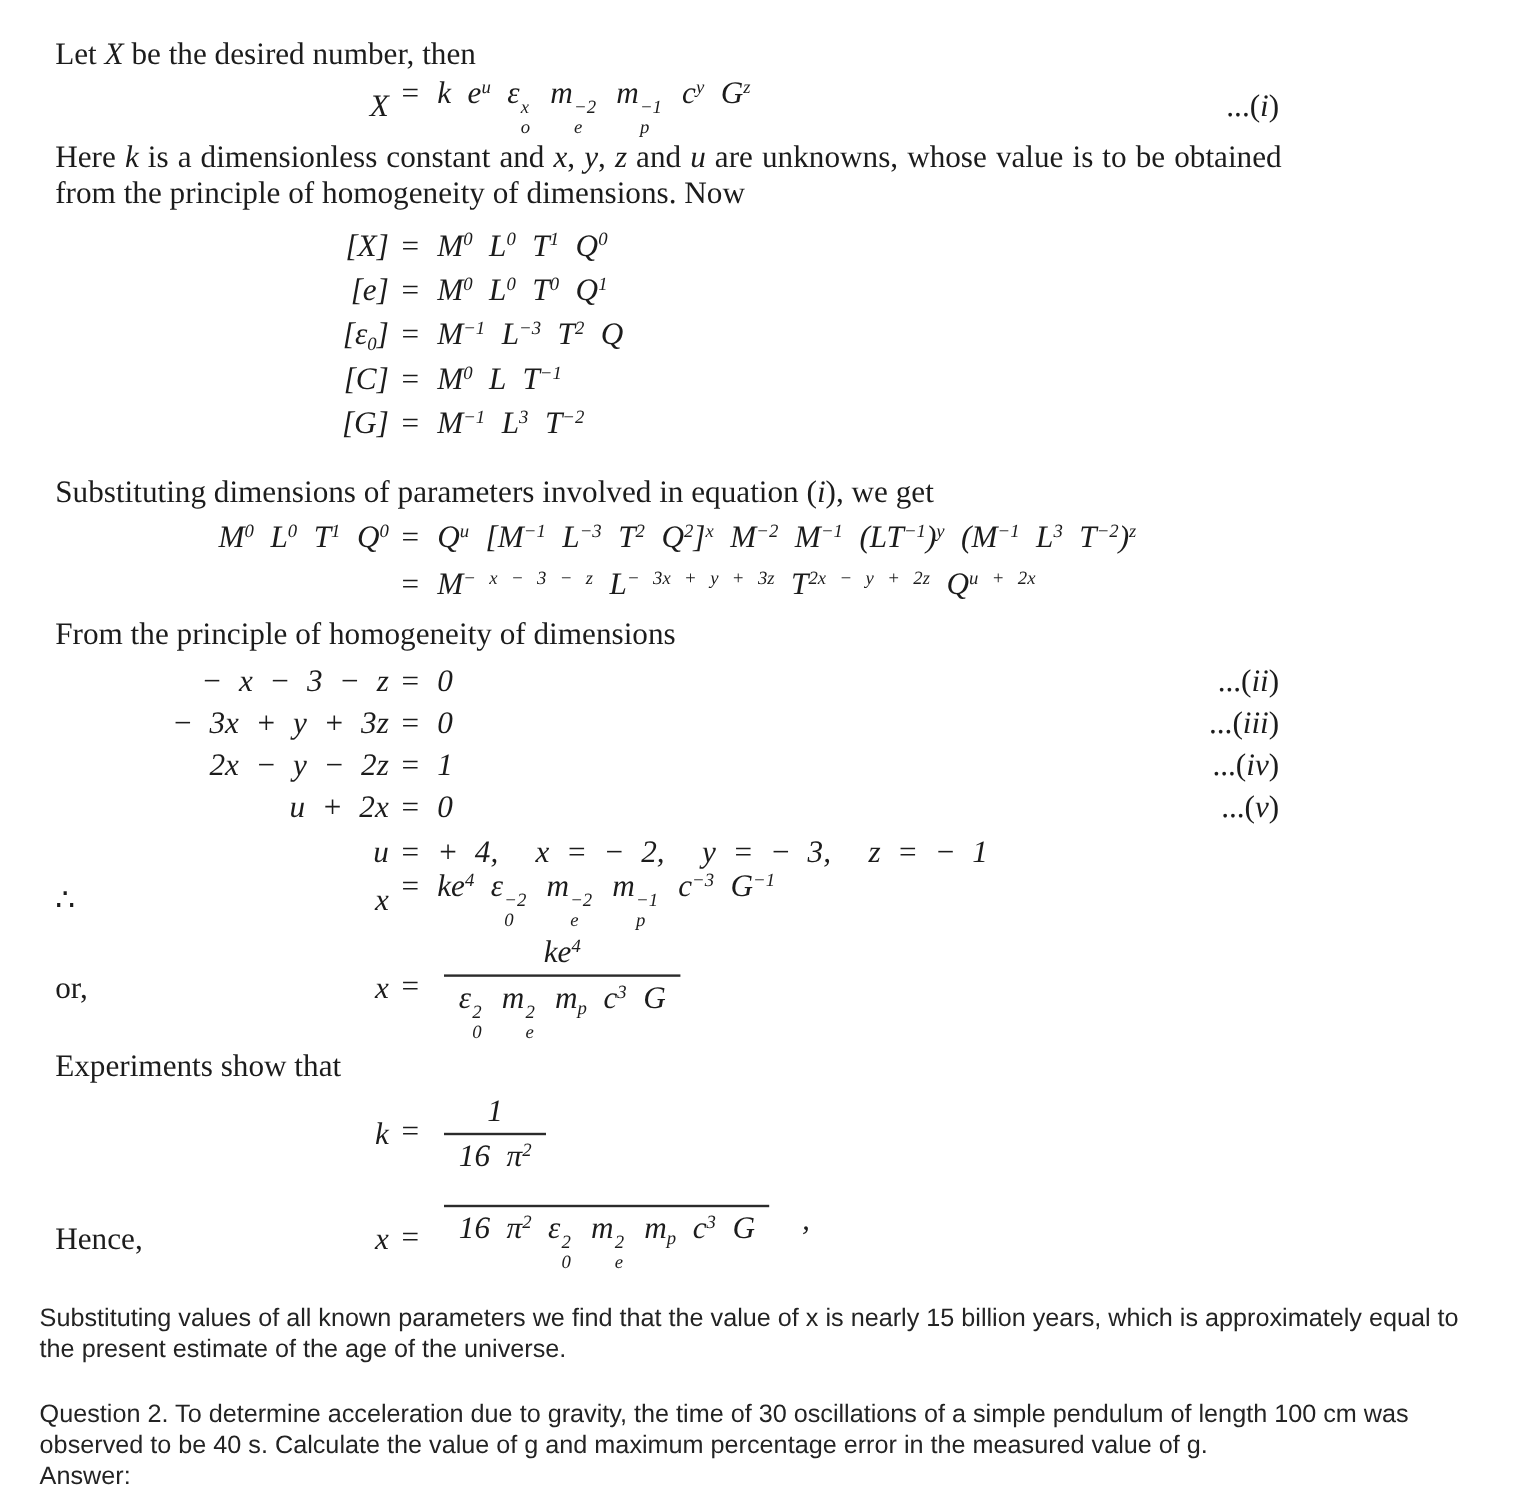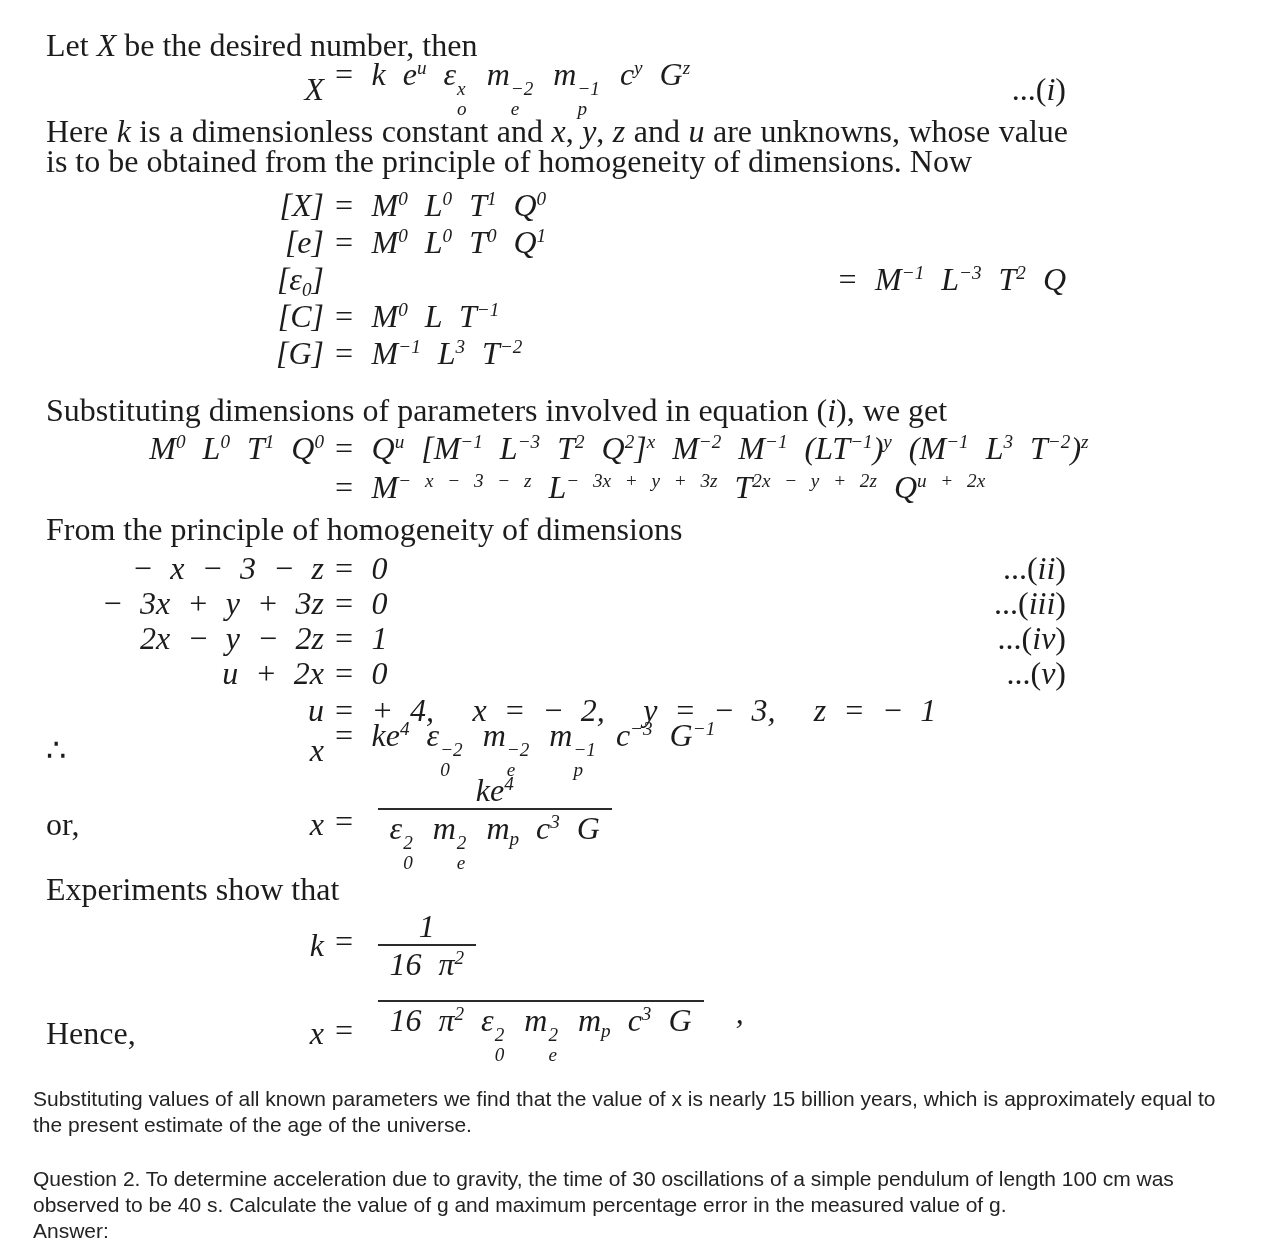--- a/index.html
+++ b/index.html
@@ -6,21 +6,21 @@
   .page {
     position: relative;
     width: 1275px;
     height: 1247px;
     background: #ffffff;
     overflow: hidden;
   }
   
   .scan {
     font-family: "Liberation Serif", serif;
-    font-size: 32px;
+    font-size: 26px;
     line-height: 30px;
     color: #1c1c1c;
     padding: 30px 0 0 46px;
   }
   .scan p { margin: 0; }
   .text-line { width: 1022px; }
   .just { text-align: justify; }
   .math { font-style: italic; word-spacing: 0.28em; white-space: nowrap; }
   .mathrow {
     display: flex;
@@ -106,21 +106,21 @@
           </span>
         <span class="rhs math">= M<sup>0</sup> L<sup>0</sup> T<sup>1</sup> Q<sup>0</sup></span>
       </div>
       <div class="mathrow" style="height:37px;">
         <span class="lhs">
             <span class="marker"></span>
             <span class="math">[e]</span>
           </span>
         <span class="rhs math">= M<sup>0</sup> L<sup>0</sup> T<sup>0</sup> Q<sup>1</sup></span>
       </div>
-      <div class="mathrow" style="height:37px;justify-content:space-between;">
+      <div class="mathrow" style="height:37px;">
         <span class="lhs">
             <span class="marker"></span>
             <span class="math">[ε<sub>0</sub>]</span>
           </span>
         <span class="rhs math">= M<sup>−1</sup> L<sup>−3</sup> T<sup>2</sup> Q</span>
       </div>
       <div class="mathrow" style="height:37px;">
         <span class="lhs">
             <span class="marker"></span>
             <span class="math">[C]</span>

